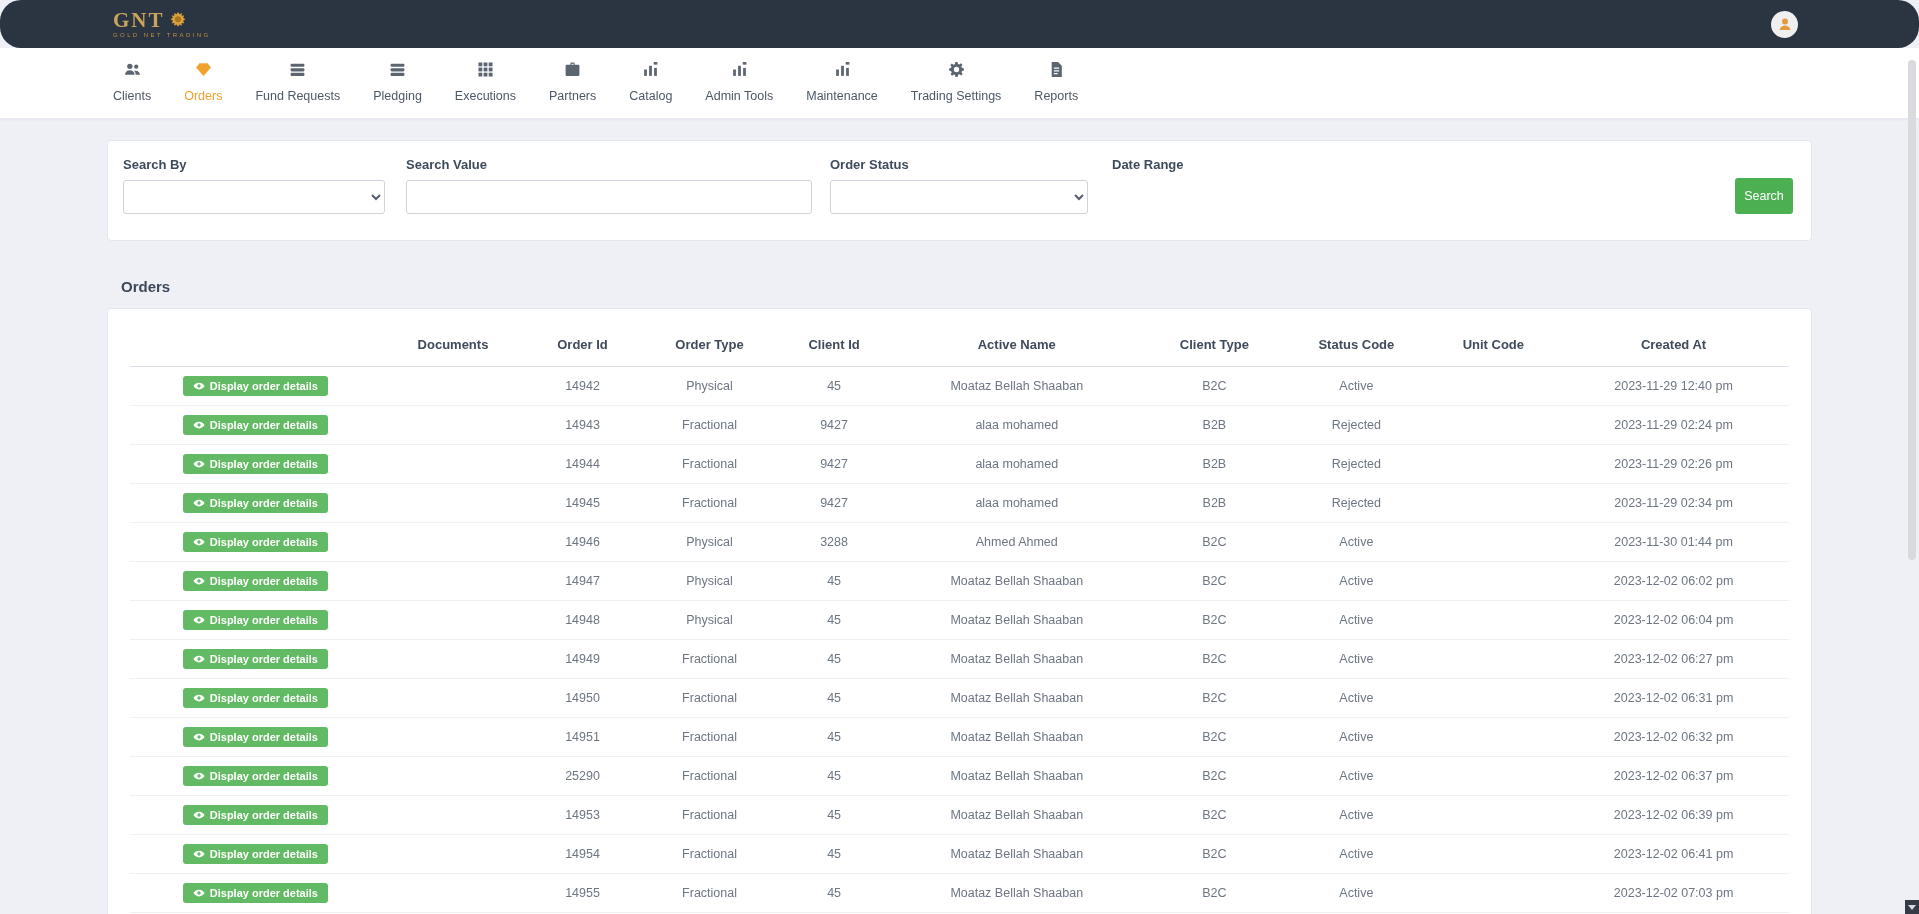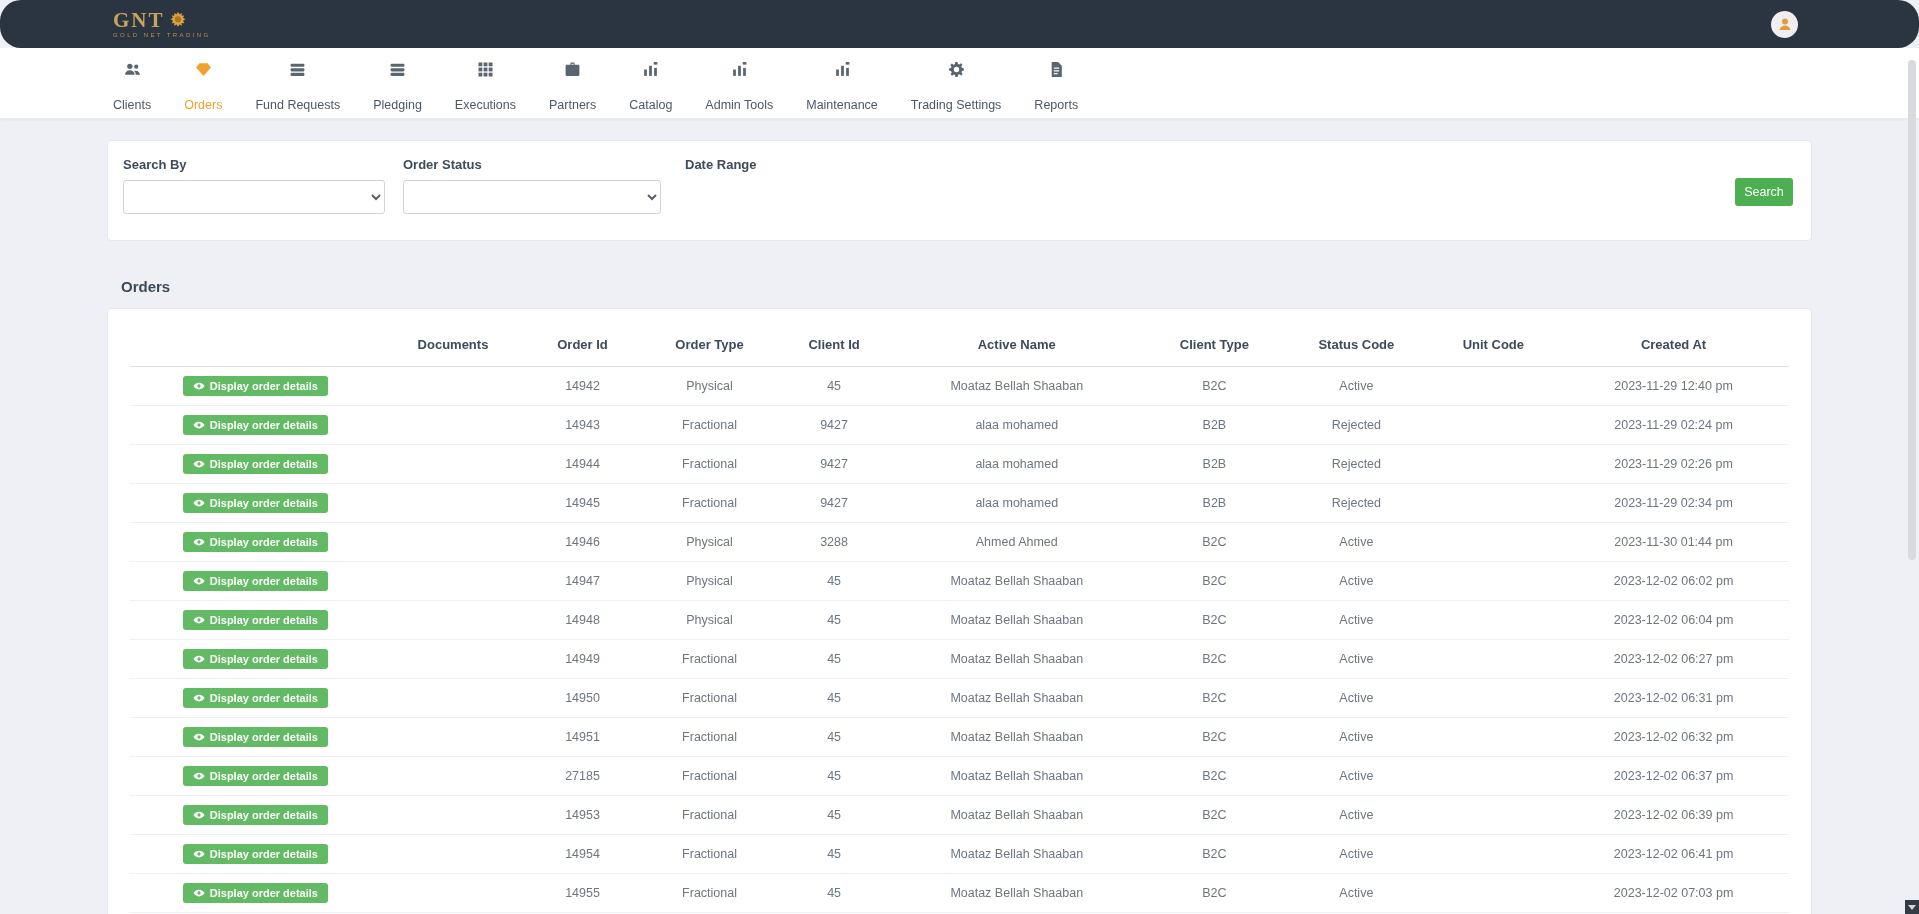--- a/index.html
+++ b/index.html
@@ -31,21 +31,21 @@
   .logo-sub{color:#b98f3f;font-size:6px;letter-spacing:2.4px;margin-top:2px;}
   .avatar-btn{
     width:27px;height:27px;border-radius:50%;background:#efefef;border:none;cursor:pointer;
     display:flex;align-items:center;justify-content:center;padding:0;margin-right:14px;
   }
   .avatar-btn svg{width:16px;height:16px;fill:#e59a40;}
 
   
   .menubar{background:#fff;border-bottom:1px solid #e8eaf0;box-shadow:0 1px 2px rgba(40,50,70,.05);}
   .menubar .container{display:flex;gap:33px;padding:13px 0 0 6px;height:70px;}
-  .menu-item{display:flex;flex-direction:column;align-items:center;gap:21px;cursor:pointer;color:#4d5866;}
+  .menu-item{display:flex;flex-direction:column;align-items:center;gap:12px;cursor:pointer;color:#4d5866;}
   .menu-item .menu-icon{width:17px;height:17px;fill:#5b6570;}
   .menu-item .menu-label{font-size:12.5px;line-height:13px;white-space:nowrap;}
   .menu-item.active{color:var(--accent);}
   .menu-item.active .menu-icon{fill:var(--accent);}
 
   
   .card{background:#fff;border:1px solid #e5e7ef;border-radius:4px;}
 
   
   .search-card{margin-top:21px;padding:16px 18px 26px 15px;display:flex;align-items:flex-start;}
@@ -60,21 +60,21 @@
   .f-order-status{width:258px;margin-left:18px;}
   .f-date{margin-left:24px;}
   .date-row{display:flex;align-items:center;}
   .date-input{
     width:250px;height:28px;border:1px solid #e0e3e9;border-radius:3px;
     background:#edeff3;color:#6b7380;font-size:12.5px;padding:0 10px;
     font-family:"Liberation Sans", sans-serif;
   }
   .date-sep{margin:0 13px;font-size:12.5px;color:#6b7380;}
   .search-btn{
-    margin-left:auto;margin-top:21px;width:58px;height:28px;border:none;border-radius:3px;
+    margin-left:auto;margin-top:21px;width:58px;height:36px;border:none;border-radius:3px;
     background:var(--green-search);color:#fff;font-size:12.5px;cursor:pointer;
     font-family:"Liberation Sans", sans-serif;
   }
 
   
   .section-title{margin:37px 0 0 14px;font-size:15px;font-weight:bold;color:#3c4858;}
   .table-card{margin-top:13px;padding:22px 22px 20px;}
   table{width:100%;border-collapse:collapse;table-layout:fixed;}
   thead th{
     font-size:13px;font-weight:bold;color:#3f4a5a;text-align:center;
@@ -262,20 +262,24 @@
 </nav>
 
 <main class="container">
 
   <section class="card search-card">
     <div class="field f-search-by">
       <label>Search By</label>
       <select>
         <option>Any</option>
       </select>
+    </div>
+    <div class="field f-search-value">
+      <label>Search Value</label>
+      <input type="text" value="" style="">
     </div>
     <div class="field f-order-status">
       <label>Order Status</label>
       <select>
         <option>Any</option>
       </select>
     </div>
     <div class="field f-date">
       <label>Date Range</label>
     </div>
@@ -516,21 +520,21 @@
   <tr>
     <td class="c-action">
       <button class="btn-details">
         <svg class="eye" viewBox="0 0 16 16">
                   <use href="#eye-icon"></use>
                 </svg>
         <span class="btn-label">Display order details</span>
       </button>
     </td>
     <td></td>
-    <td>27185</td>
+    <td>25290</td>
     <td>Fractional</td>
     <td>45</td>
     <td>Moataz Bellah Shaaban</td>
     <td>B2C</td>
     <td>Active</td>
     <td></td>
     <td>2023-12-02 06:37 pm</td>
   </tr>
 
   <tr>

